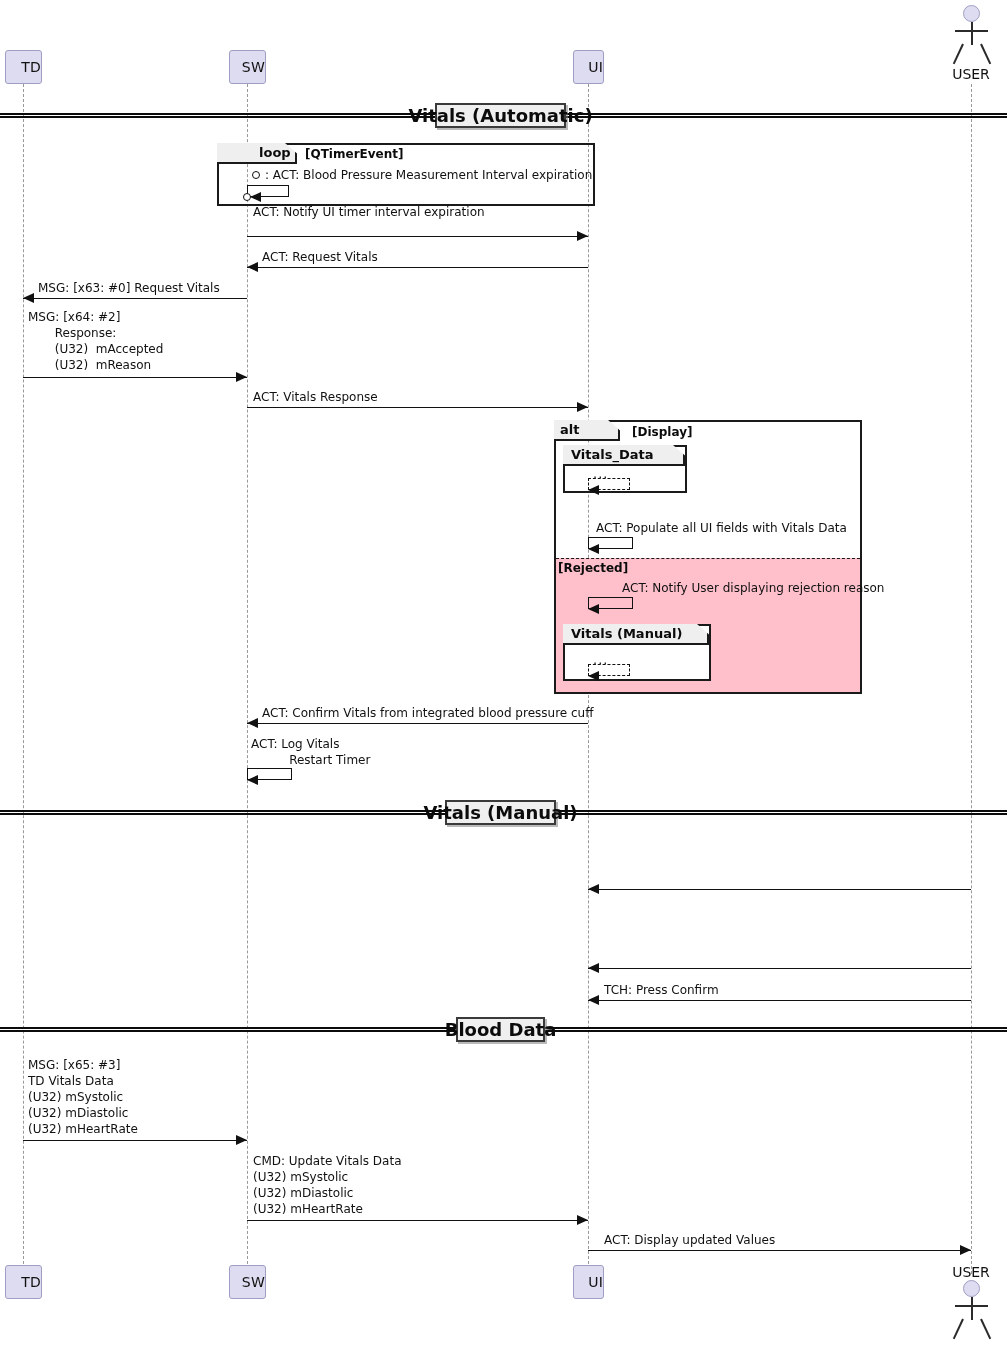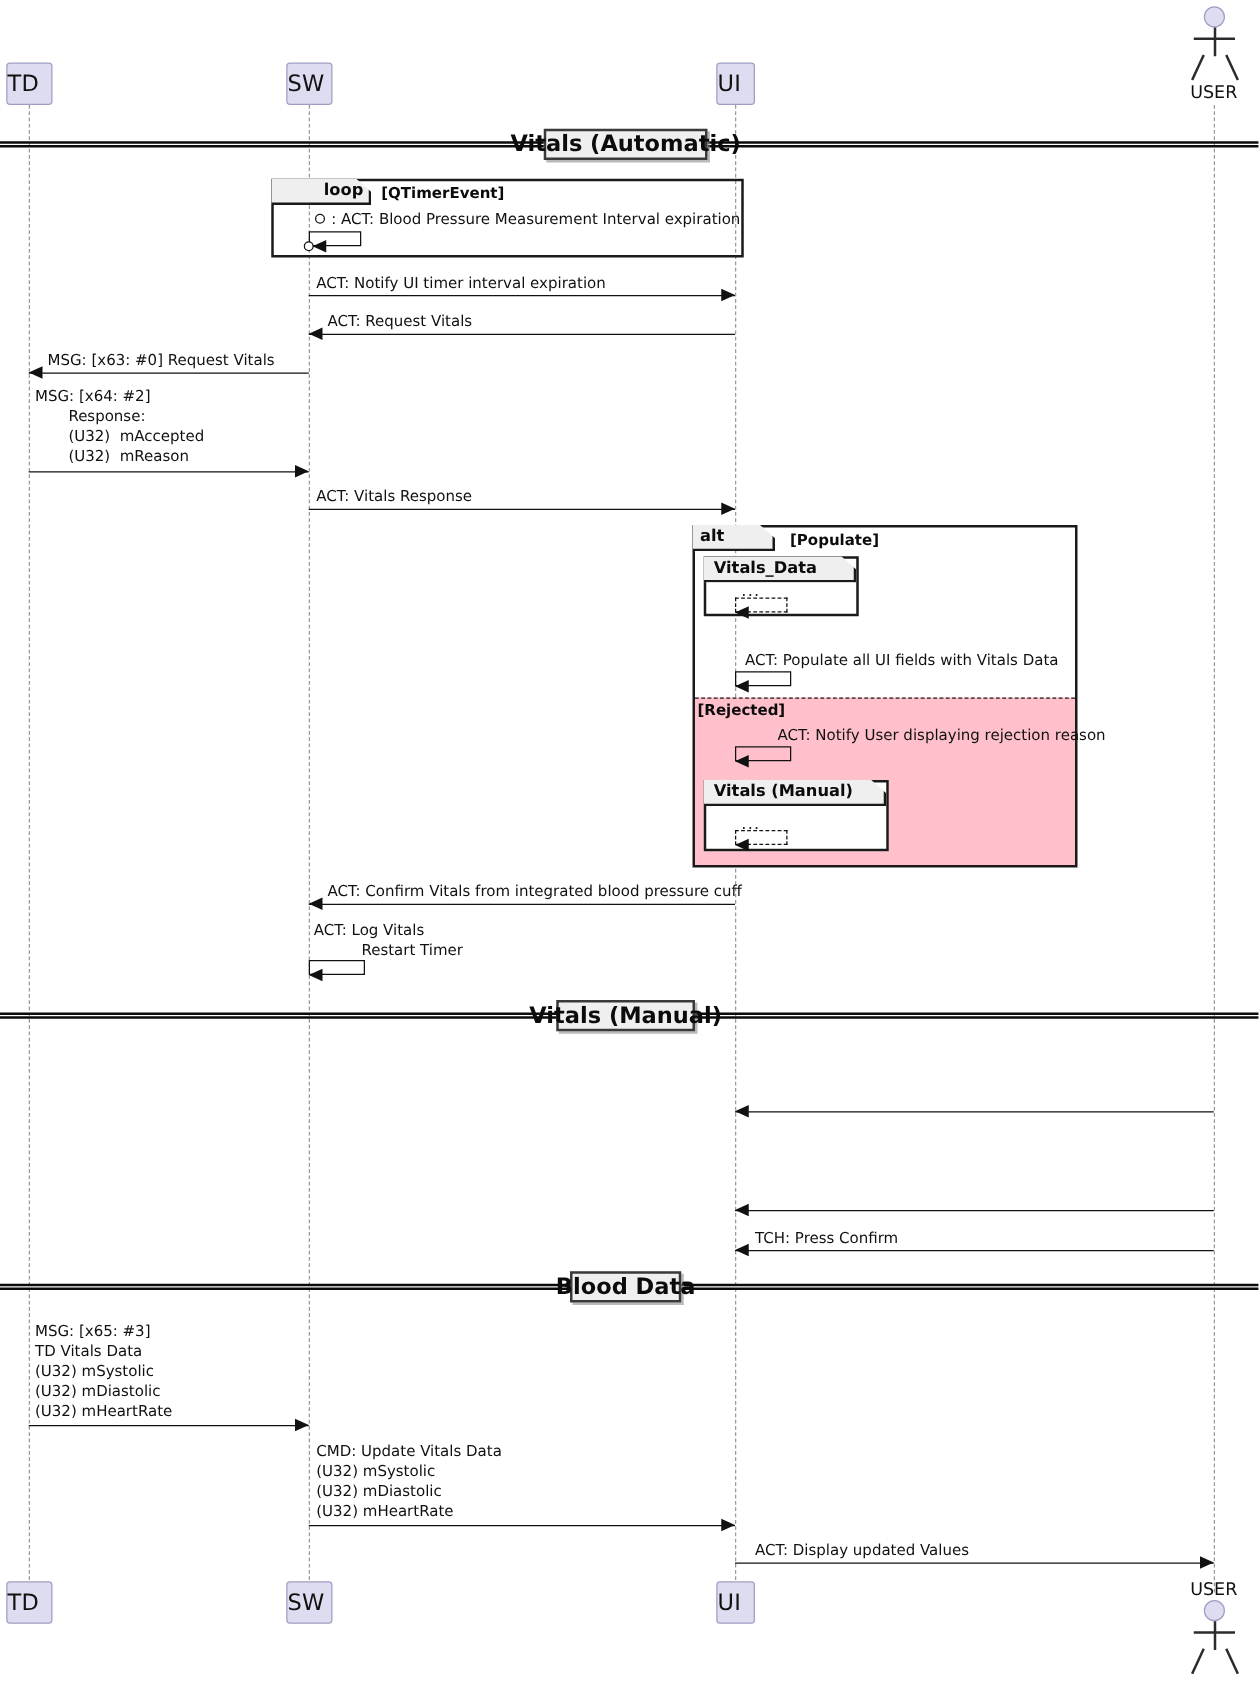--- a/index.html
+++ b/index.html
@@ -6,22 +6,22 @@
   html,body{margin:0;padding:0;background:#ffffff;}
   body{font-family:"DejaVu Sans","Liberation Sans",sans-serif;}
   #canvas{position:relative;width:1007px;height:1347px;background:#ffffff;overflow:hidden;}
 
   
   .lifeline{position:absolute;width:0;border-left:1px dashed #999999;}
 
   
   .participant{
     position:absolute;background:#DEDCF0;border:1px solid #9e9ec4;border-radius:3px;
-    box-sizing:border-box;display:flex;align-items:center;justify-content:flex-start;
-    font-size:18px;color:#111;letter-spacing:.2px;
+    box-sizing:border-box;display:flex;align-items:center;justify-content:flex-end;
+    font-size:14px;color:#111;letter-spacing:.2px;
   }
   
   .actor{position:absolute;}
   .actor .head{position:absolute;width:17px;height:17px;border-radius:50%;
     background:#DEDCF0;border:1px solid #9e9ec4;box-sizing:border-box;left:0;top:0;}
   .actor .body{position:absolute;left:8px;top:17px;width:0;height:23px;border-left:2px solid #2b2b2b;}
   .actor .arms{position:absolute;left:-8px;top:25px;width:33px;height:0;border-top:2px solid #2b2b2b;}
   .actor .legL{position:absolute;left:-1px;top:39px;width:0;height:22px;border-left:2px solid #2b2b2b;
     transform-origin:top center;transform:rotate(25deg);}
   .actor .legR{position:absolute;left:17px;top:39px;width:0;height:22px;border-left:2px solid #2b2b2b;
@@ -112,21 +112,21 @@
     <span>loop</span>
   </div>
   <div class="frag-cond" style="left:305px;top:147px;">[QTimerEvent]</div>
 
   <div class="timer-dot" style="left:252px;top:171px;"></div>
   <div class="msg-label" style="left:265px;top:167px;">: ACT: Blood Pressure Measurement Interval expiration</div>
   <div class="selfmsg solid" style="left:247px;top:185px;width:42px;height:12px;"></div>
   <div class="timer-dot" style="left:243px;top:193px;"></div>
   <div class="arrow-l" style="left:250px;top:192px;"></div>
 
-  <div class="msg-label" style="left:253px;top:218px;">ACT: Notify UI timer interval expiration</div>
+  <div class="msg-label" style="left:253px;top:204px;">ACT: Notify UI timer interval expiration</div>
   <div class="msg-line" style="left:247px;top:236px;width:341px;"></div>
   <div class="arrow-r" style="left:577px;top:231px;"></div>
 
   <div class="msg-label" style="left:262px;top:249px;">ACT: Request Vitals</div>
   <div class="msg-line" style="left:247px;top:267px;width:341px;"></div>
   <div class="arrow-l" style="left:247px;top:262px;"></div>
 
   <div class="msg-label" style="left:38px;top:280px;">MSG: [x63: #0] Request Vitals</div>
   <div class="msg-line" style="left:23px;top:298px;width:224px;"></div>
   <div class="arrow-l" style="left:23px;top:293px;"></div>
@@ -140,21 +140,21 @@
 
   <div class="msg-label" style="left:253px;top:389px;">ACT: Vitals Response</div>
   <div class="msg-line" style="left:247px;top:407px;width:341px;"></div>
   <div class="arrow-r" style="left:577px;top:402px;"></div>
 
   <div class="frag-pink" style="left:556px;top:558px;width:304px;height:134px;"></div>
   <div class="fragment" style="left:554px;top:420px;width:308px;height:274px;"></div>
   <div class="frag-tab" style="left:554px;top:420px;width:66px;">
     <span>alt</span>
   </div>
-  <div class="frag-cond" style="left:632px;top:425px;">[Populate]</div>
+  <div class="frag-cond" style="left:632px;top:425px;">[Display]</div>
   <div class="frag-split" style="left:556px;top:558px;width:304px;"></div>
   <div class="frag-cond" style="left:558px;top:561px;">[Rejected]</div>
 
   <div class="refbox" style="left:563px;top:445px;width:124px;height:48px;"></div>
   <div class="ref-tab" style="left:563px;top:445px;width:122px;">
     <span>Vitals_Data</span>
   </div>
   <div class="ref-dots" style="left:593px;top:466px;">...</div>
   <div class="selfmsg dashed" style="left:588px;top:478px;width:42px;height:12px;"></div>
   <div class="arrow-l" style="left:588px;top:485px;"></div>

